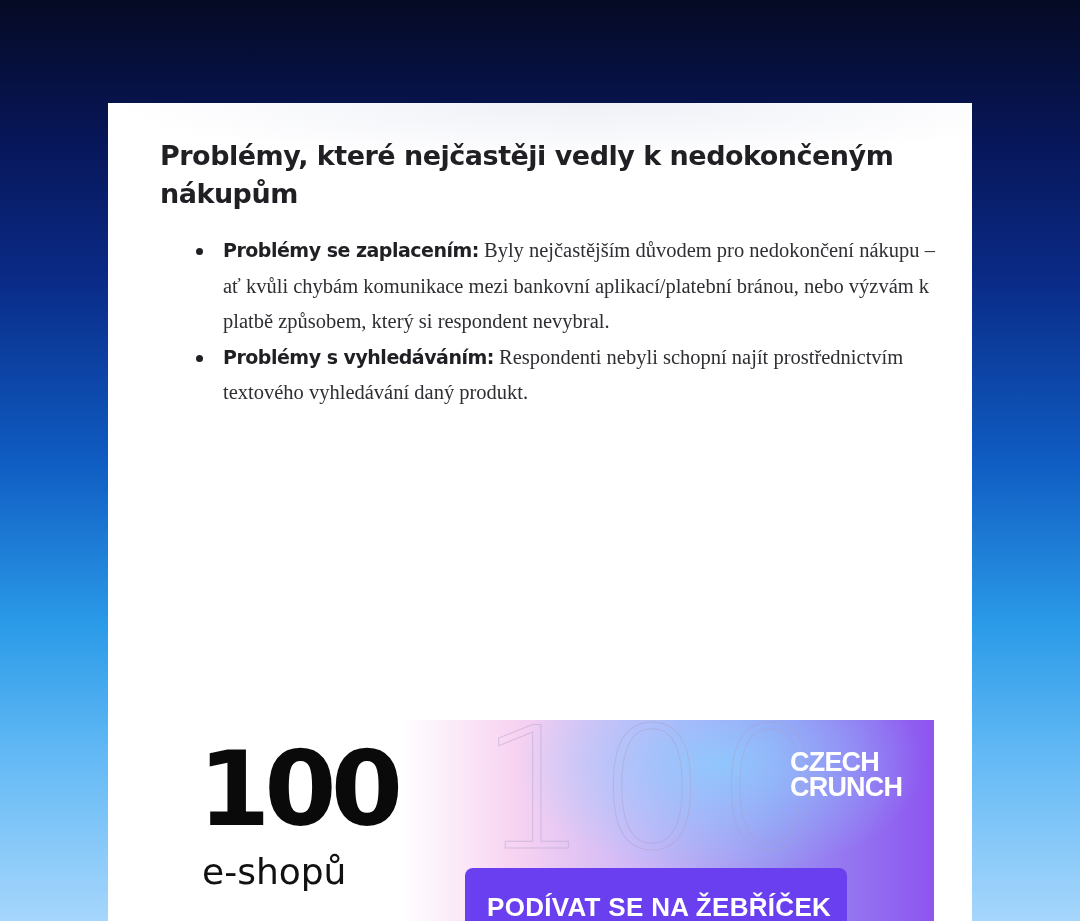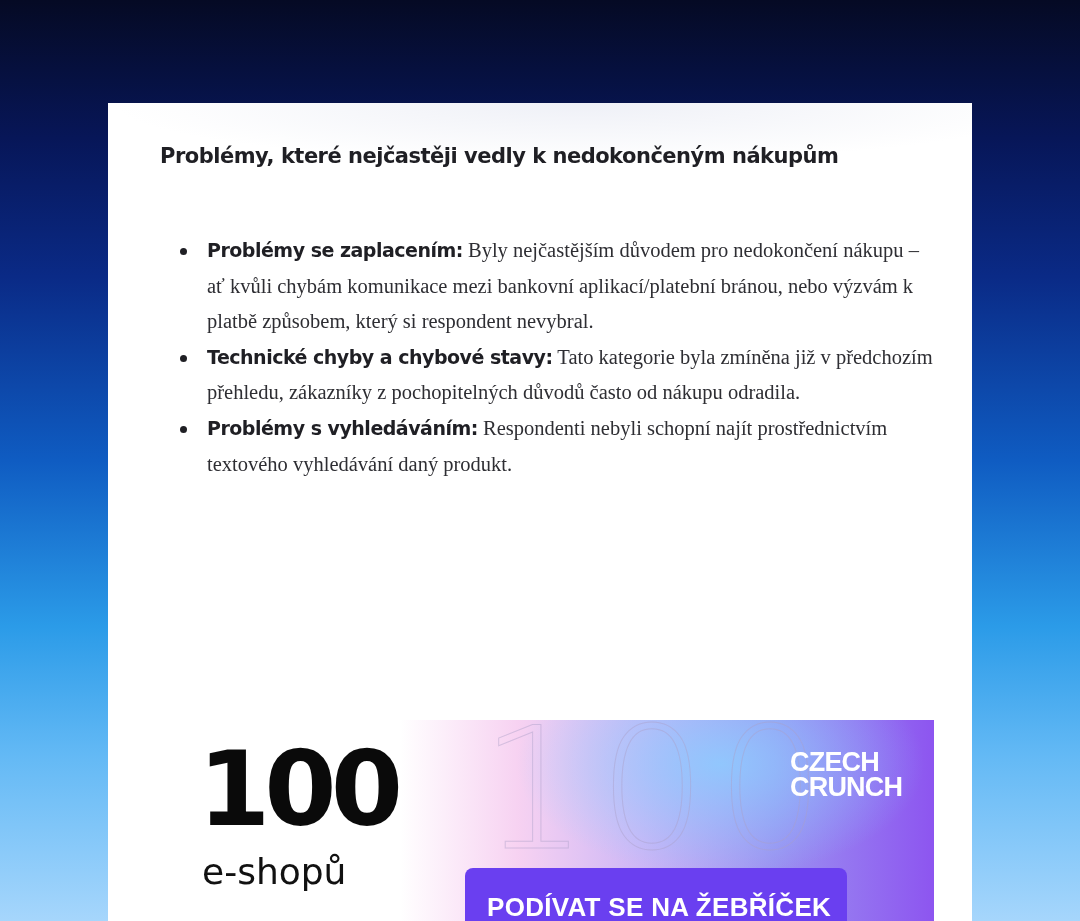--- a/index.html
+++ b/index.html
@@ -17,27 +17,27 @@
     overflow: hidden;
   }
   .card-glow {
     position: absolute; left: 0; top: 0; right: 0; height: 60px;
     background: radial-gradient(ellipse at 55% 0%, rgba(225,228,240,0.55) 0%, rgba(255,255,255,0) 70%);
   }
   .heading {
     position: absolute; left: 52px; top: 34px; width: 760px;
     font-family: "DejaVu Sans", sans-serif;
     font-weight: bold;
-    font-size: 21px;
+    font-size: 27px;
     line-height: 38px;
     color: #1f1f24;
     letter-spacing: -0.5px;
   }
   .list {
-    position: absolute; left: 72px; top: 130px; width: 760px;
+    position: absolute; left: 88px; top: 130px; width: 760px;
     list-style: none;
   }
   .list li {
     position: relative;
     padding-left: 27px;
     font-size: 20.5px;
     line-height: 35.6px;
     color: #2e2e33;
   }
   .list li .bullet {
@@ -120,24 +120,20 @@
 
   <h2 class="heading">Problémy, které nejčastěji vedly k nedokončeným nákupům</h2>
 
   <ul class="list">
     <li>
       <span class="bullet"></span>
       <strong class="term">Problémy se zaplacením:</strong><span> Byly nejčastějším důvodem pro nedokončení nákupu – ať kvůli chybám komunikace mezi bankovní aplikací/platební bránou, nebo výzvám k platbě způsobem, který si respondent nevybral.</span>
     </li>
     <li>
       <span class="bullet"></span>
-      <strong class="term">Technické chyby a chybové stavy:</strong><span> Tato kategorie byla zmíněna již v předchozím přehledu, zákazníky z pochopitelných důvodů často od nákupu odradila.</span>
-    </li>
-    <li>
-      <span class="bullet"></span>
       <strong class="term">Problémy s vyhledáváním:</strong><span> Respondenti nebyli schopní najít prostřednictvím textového vyhledávání daný produkt.</span>
     </li>
   </ul>
 
   <div class="banner">
     <div class="banner-bg">
       <div class="ghost-digits">100</div>
     </div>
     <div class="big-num">100</div>
     <div class="sub-text">

